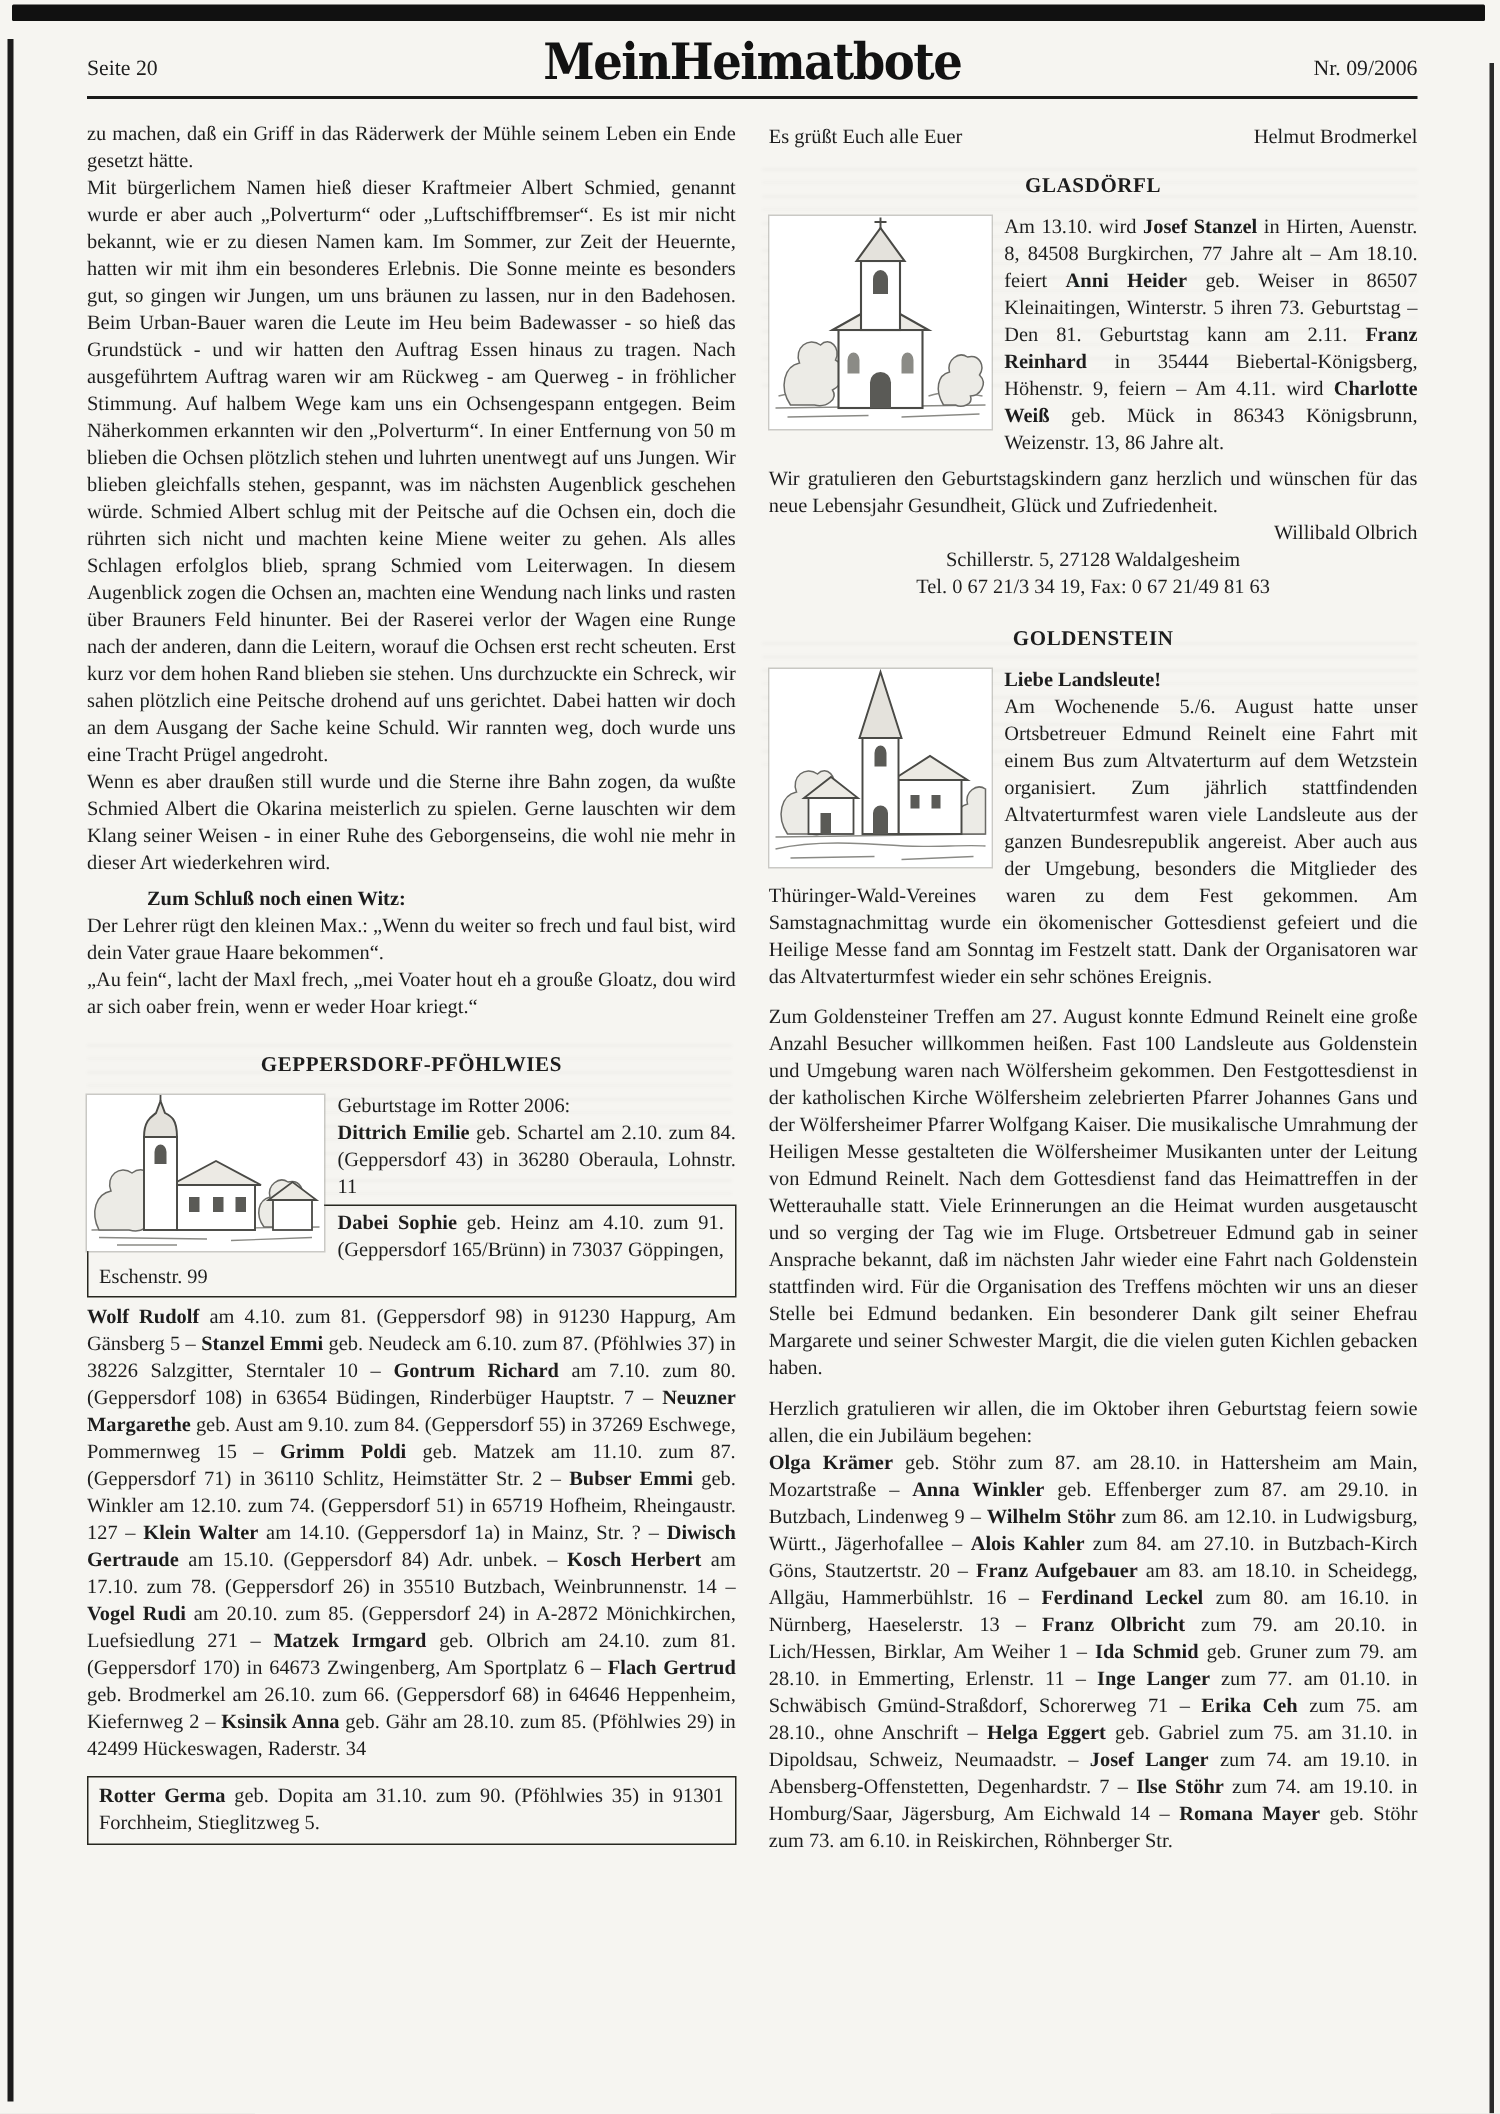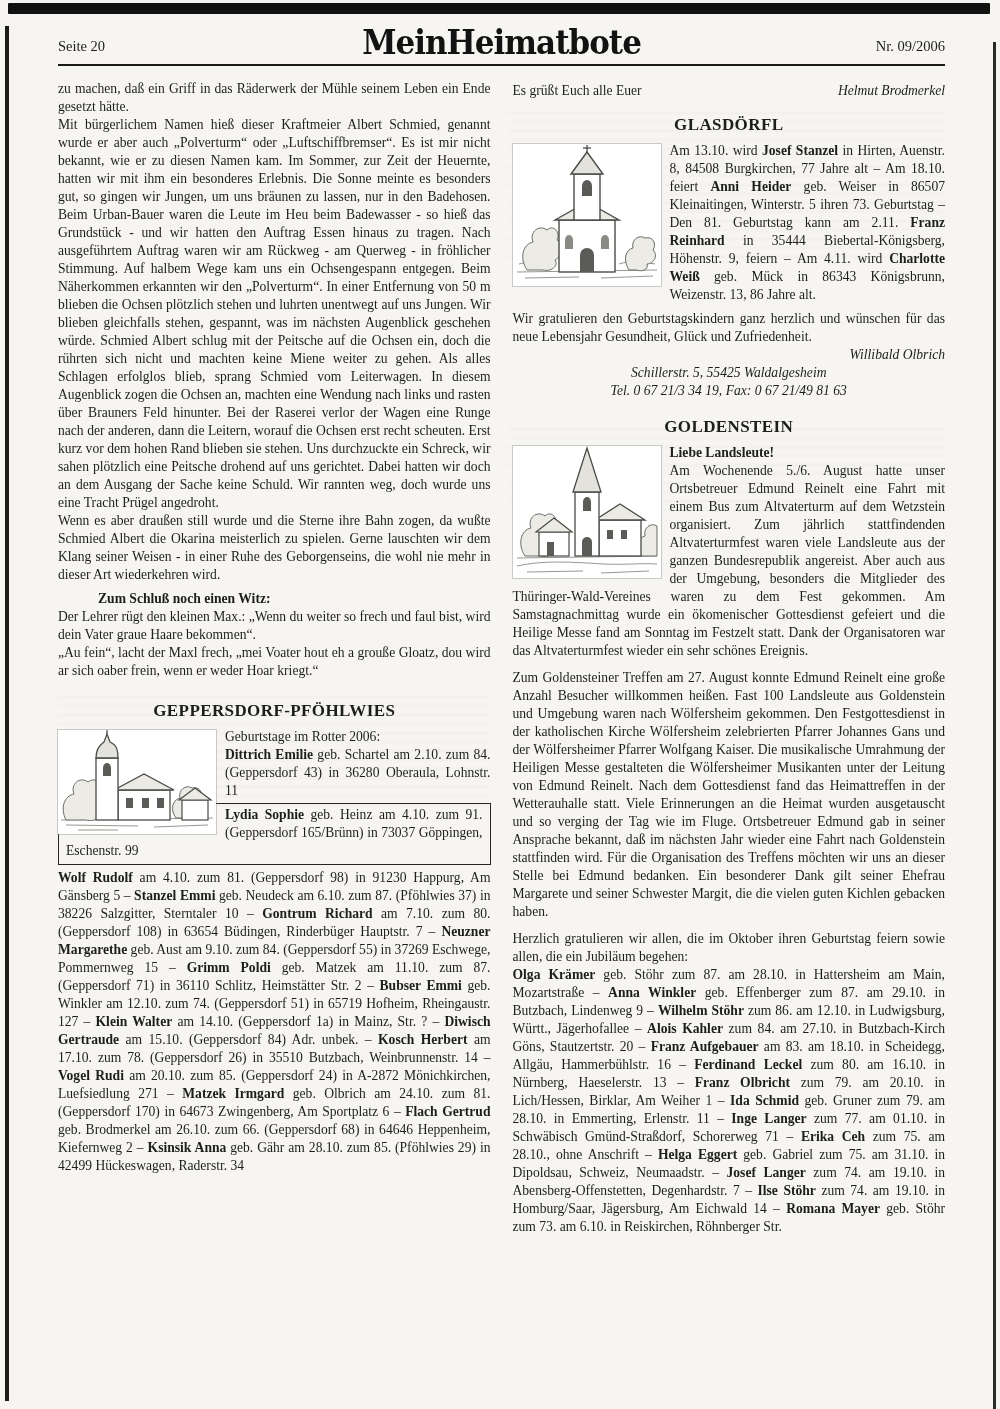--- a/index.html
+++ b/index.html
@@ -21,28 +21,28 @@
   .hdr .side.r{text-align:right;font-family:Liberation Serif, serif;}
   .masthead{flex:1;text-align:center;font-family:"DejaVu Serif",serif;font-weight:700;
             font-size:31px;letter-spacing:-1px;transform:scaleY(1.08);color:#121212;}
   .rule{margin:4px 55px 0 58px;border-top:2px solid #1a1a1a;position:relative;z-index:2;}
   
   .columns{display:flex;gap:22px;padding:14px 55px 0 58px;position:relative;z-index:2;}
   .col{flex:1 1 0;font-size:13.6px;line-height:18px;}
   p{margin:0;}
   .just{text-align:justify;hyphens:none;-webkit-hyphens:none;}
   .b{font-weight:bold;}
-  .i{font-style:italic;}
+  .i{}
   .bold{font-weight:bold;padding-left:40px;}
   .center{text-align:center;}
   .right{text-align:right;}
   .gap{margin-top:9px;}
   .mt6{margin-top:6px;}
   .signline{display:flex;justify-content:space-between;margin-top:2px;gap:48px;}
-  h2.sect{font-size:17px;font-weight:bold;text-align:center;letter-spacing:.4px;margin:18px 0 8px;}
+  h2.sect{font-size:14px;font-weight:bold;text-align:center;letter-spacing:.4px;margin:18px 0 8px;}
   h2.sect.first{margin-top:16px;}
   h2.sect.gepp{margin:22px 0 8px;}
   .sketch{float:left;position:relative;z-index:3;background:#fff;margin:2px 9px 2px 0;
           box-shadow:0 0 0 1px rgba(120,120,115,.35);}
   .sketch svg{display:block;}
   .hbox{border:1.5px solid #26261f;padding:2px 7px 4px;margin:3px 0 4px;}
   .hbox.second{margin-top:9px;padding:3px 7px 5px;}
 </style>
 </head>
 <body>
@@ -102,25 +102,28 @@
             <rect x="99" y="68" width="7" height="10" fill="#5a5a56"></rect>
             <rect x="124" y="70" width="26" height="20" fill="#ffffff" stroke="#4a4a46" stroke-width="1.2"></rect>
             <path d="M121 70 L137 58 L153 70 Z" fill="#eceae4" stroke="#4a4a46" stroke-width="1.2"></path>
           </svg>
         </div>
 
         <p>Geburtstage im Rotter 2006:</p>
         <p class="just"><span class="b">Dittrich Emilie</span><span> geb. Schartel am 2.10. zum 84. (Geppersdorf 43) in 36280 Oberaula, Lohnstr. 11</span></p>
 
         <div class="hbox">
-          <p class="just"><span class="b">Lydia Sophie</span><span> geb. Heinz am 4.10. zum 91. (Geppersdorf 165/Brünn) in 73037 Göppingen, Eschenstr. 99</span></p>
+          <p class="just"><span class="b">Dabei Sophie</span><span> geb. Heinz am 4.10. zum 91. (Geppersdorf 165/Brünn) in 73037 Göppingen, Eschenstr. 99</span></p>
         </div>
 
         <p class="just"><span class="b">Wolf Rudolf</span><span> am 4.10. zum 81. (Geppersdorf 98) in 91230 Happurg, Am Gänsberg 5 – </span><span class="b">Stanzel Emmi</span><span> geb. Neudeck am 6.10. zum 87. (Pföhlwies 37) in 38226 Salzgitter, Sterntaler 10 – </span><span class="b">Gontrum Richard</span><span> am 7.10. zum 80. (Geppersdorf 108) in 63654 Büdingen, Rinderbüger Hauptstr. 7 – </span><span class="b">Neuzner Margarethe</span><span> geb. Aust am 9.10. zum 84. (Geppersdorf 55) in 37269 Eschwege, Pommernweg 15 – </span><span class="b">Grimm Poldi</span><span> geb. Matzek am 11.10. zum 87. (Geppersdorf 71) in 36110 Schlitz, Heimstätter Str. 2 – </span><span class="b">Bubser Emmi</span><span> geb. Winkler am 12.10. zum 74. (Geppersdorf 51) in 65719 Hofheim, Rheingaustr. 127 – </span><span class="b">Klein Walter</span><span> am 14.10. (Geppersdorf 1a) in Mainz, Str. ? – </span><span class="b">Diwisch Gertraude</span><span> am 15.10. (Geppersdorf 84) Adr. unbek. – </span><span class="b">Kosch Herbert</span><span> am 17.10. zum 78. (Geppersdorf 26) in 35510 Butzbach, Weinbrunnenstr. 14 – </span><span class="b">Vogel Rudi</span><span> am 20.10. zum 85. (Geppersdorf 24) in A-2872 Mönichkirchen, Luefsiedlung 271 – </span><span class="b">Matzek Irmgard</span><span> geb. Olbrich am 24.10. zum 81. (Geppersdorf 170) in 64673 Zwingenberg, Am Sportplatz 6 – </span><span class="b">Flach Gertrud</span><span> geb. Brodmerkel am 26.10. zum 66. (Geppersdorf 68) in 64646 Heppenheim, Kiefernweg 2 – </span><span class="b">Ksinsik Anna</span><span> geb. Gähr am 28.10. zum 85. (Pföhlwies 29) in 42499 Hückeswagen, Raderstr. 34</span></p>
 
+        <div class="hbox second">
+          <p class="just"><span class="b">Rotter Germa</span><span> geb. Dopita am 31.10. zum 90. (Pföhlwies 35) in 91301 Forchheim, Stieglitzweg 5.</span></p>
+        </div>
       </section>
     </div>
 
     <div class="col">
       <div class="signline">
         <span>Es grüßt Euch alle Euer</span>
         <span class="i">Helmut Brodmerkel</span>
       </div>
 
       <section>
@@ -149,21 +152,21 @@
             <path d="M69 42 a5 6 0 0 1 10 0 v10 h-10 Z" fill="#5a5a56"></path>
             <path d="M67 128 v-17 a7 7 0 0 1 14 0 v17 Z" fill="#5a5a56"></path>
             <path d="M52 96 a4 5 0 0 1 8 0 v9 h-8 Z" fill="#8b8b86"></path>
             <path d="M88 96 a4 5 0 0 1 8 0 v9 h-8 Z" fill="#8b8b86"></path>
           </svg>
         </div>
 
         <p class="just"><span>Am 13.10. wird </span><span class="b">Josef Stanzel</span><span> in Hirten, Auenstr. 8, 84508 Burgkirchen, 77 Jahre alt – Am 18.10. feiert </span><span class="b">Anni Heider</span><span> geb. Weiser in 86507 Kleinaitingen, Winterstr. 5 ihren 73. Geburtstag – Den 81. Geburtstag kann am 2.11. </span><span class="b">Franz Reinhard</span><span> in 35444 Biebertal-Königsberg, Höhenstr. 9, feiern – Am 4.11. wird </span><span class="b">Charlotte Weiß</span><span> geb. Mück in 86343 Königsbrunn, Weizenstr. 13, 86 Jahre alt.</span></p>
         <p class="just mt6">Wir gratulieren den Geburtstagskindern ganz herzlich und wünschen für das neue Lebensjahr Gesundheit, Glück und Zufriedenheit.</p>
         <p class="i right">Willibald Olbrich</p>
-        <p class="i center">Schillerstr. 5, 55425 Waldalgesheim</p>
+        <p class="i center">Schillerstr. 5, 27128 Waldalgesheim</p>
         <p class="i center">Tel. 0 67 21/3 34 19, Fax: 0 67 21/49 81 63</p>
       </section>
 
       <section>
         <h2 class="sect">GOLDENSTEIN</h2>
 
         <div class="sketch">
           <svg viewBox="0 0 148 132" width="148" height="132" xmlns="http://www.w3.org/2000/svg">
             <rect width="148" height="132" fill="#ffffff"></rect>
             <g stroke="#8a8a85" stroke-width="0.9" fill="none">

